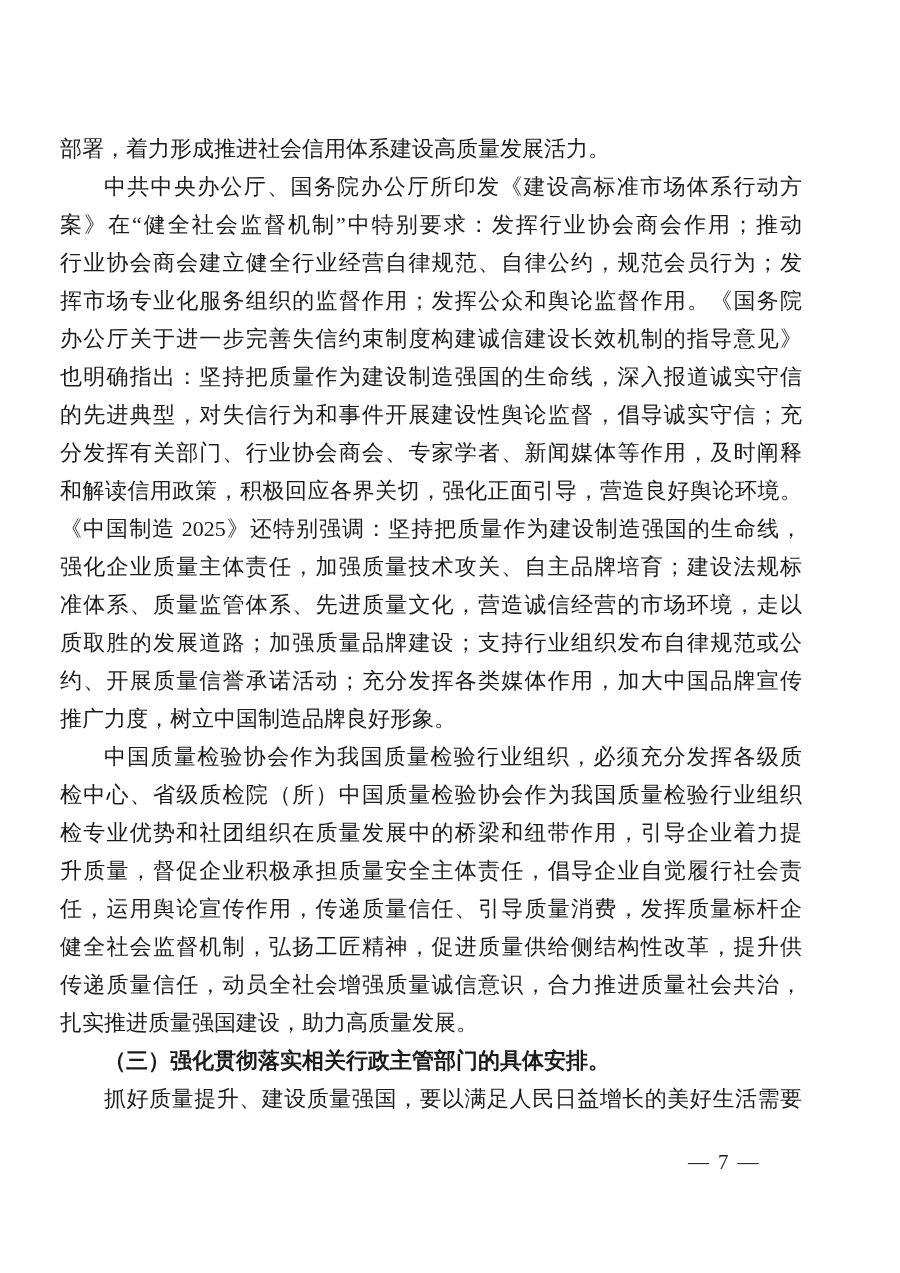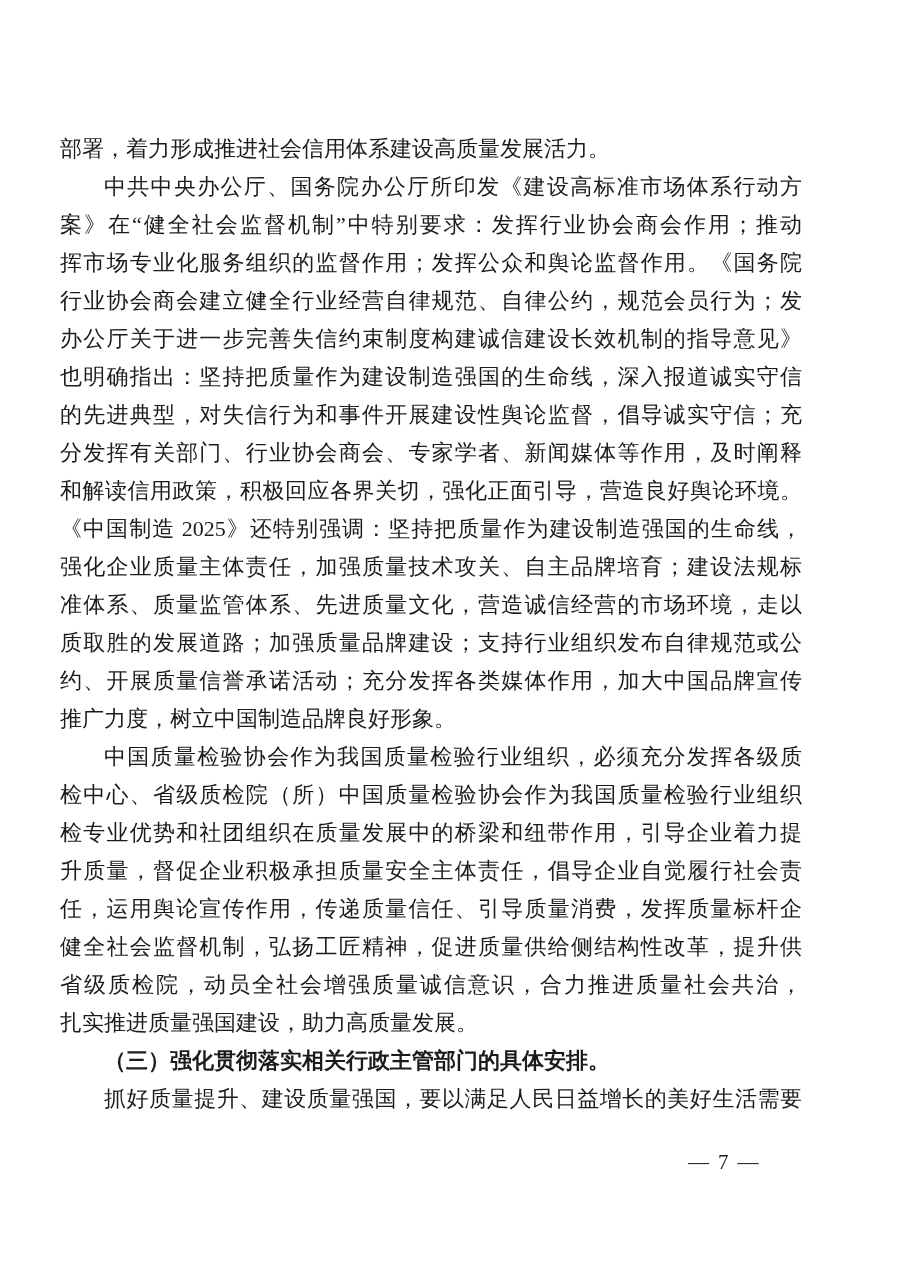--- a/index.html
+++ b/index.html
@@ -56,40 +56,40 @@
   }
 </style>
 </head>
 <body>
 
 <div class="page">
   <div class="text-block">
     <div class="line end">部署，着力形成推进社会信用体系建设高质量发展活力。</div>
     <div class="line indent">中共中央办公厅、国务院办公厅所印发《建设高标准市场体系行动方</div>
     <div class="line">案》在“健全社会监督机制”中特别要求：发挥行业协会商会作用；推动</div>
+    <div class="line">行业协会商会建立健全行业经营自律规范、自律公约，规范会员行为；发</div>
     <div class="line">挥市场专业化服务组织的监督作用；发挥公众和舆论监督作用。《国务院</div>
-    <div class="line">行业协会商会建立健全行业经营自律规范、自律公约，规范会员行为；发</div>
     <div class="line">办公厅关于进一步完善失信约束制度构建诚信建设长效机制的指导意见》</div>
     <div class="line">也明确指出：坚持把质量作为建设制造强国的生命线，深入报道诚实守信</div>
     <div class="line">的先进典型，对失信行为和事件开展建设性舆论监督，倡导诚实守信；充</div>
     <div class="line">分发挥有关部门、行业协会商会、专家学者、新闻媒体等作用，及时阐释</div>
     <div class="line">和解读信用政策，积极回应各界关切，强化正面引导，营造良好舆论环境。</div>
     <div class="line">《中国制造 2025》还特别强调：坚持把质量作为建设制造强国的生命线，</div>
     <div class="line">强化企业质量主体责任，加强质量技术攻关、自主品牌培育；建设法规标</div>
     <div class="line">准体系、质量监管体系、先进质量文化，营造诚信经营的市场环境，走以</div>
     <div class="line">质取胜的发展道路；加强质量品牌建设；支持行业组织发布自律规范或公</div>
     <div class="line">约、开展质量信誉承诺活动；充分发挥各类媒体作用，加大中国品牌宣传</div>
     <div class="line end">推广力度，树立中国制造品牌良好形象。</div>
     <div class="line indent">中国质量检验协会作为我国质量检验行业组织，必须充分发挥各级质</div>
     <div class="line">检中心、省级质检院（所）中国质量检验协会作为我国质量检验行业组织</div>
     <div class="line">检专业优势和社团组织在质量发展中的桥梁和纽带作用，引导企业着力提</div>
     <div class="line">升质量，督促企业积极承担质量安全主体责任，倡导企业自觉履行社会责</div>
     <div class="line">任，运用舆论宣传作用，传递质量信任、引导质量消费，发挥质量标杆企</div>
     <div class="line">健全社会监督机制，弘扬工匠精神，促进质量供给侧结构性改革，提升供</div>
-    <div class="line">省级质检院，动员全社会增强质量诚信意识，合力推进质量社会共治，</div>
+    <div class="line">传递质量信任，动员全社会增强质量诚信意识，合力推进质量社会共治，</div>
     <div class="line end">扎实推进质量强国建设，助力高质量发展。</div>
     <div class="line indent bold end">（三）强化贯彻落实相关行政主管部门的具体安排。</div>
     <div class="line indent">抓好质量提升、建设质量强国，要以满足人民日益增长的美好生活需要</div>
   </div>
 
   <div class="footer">
     <span>—</span>
     <span>7</span>
     <span>—</span>
   </div>

